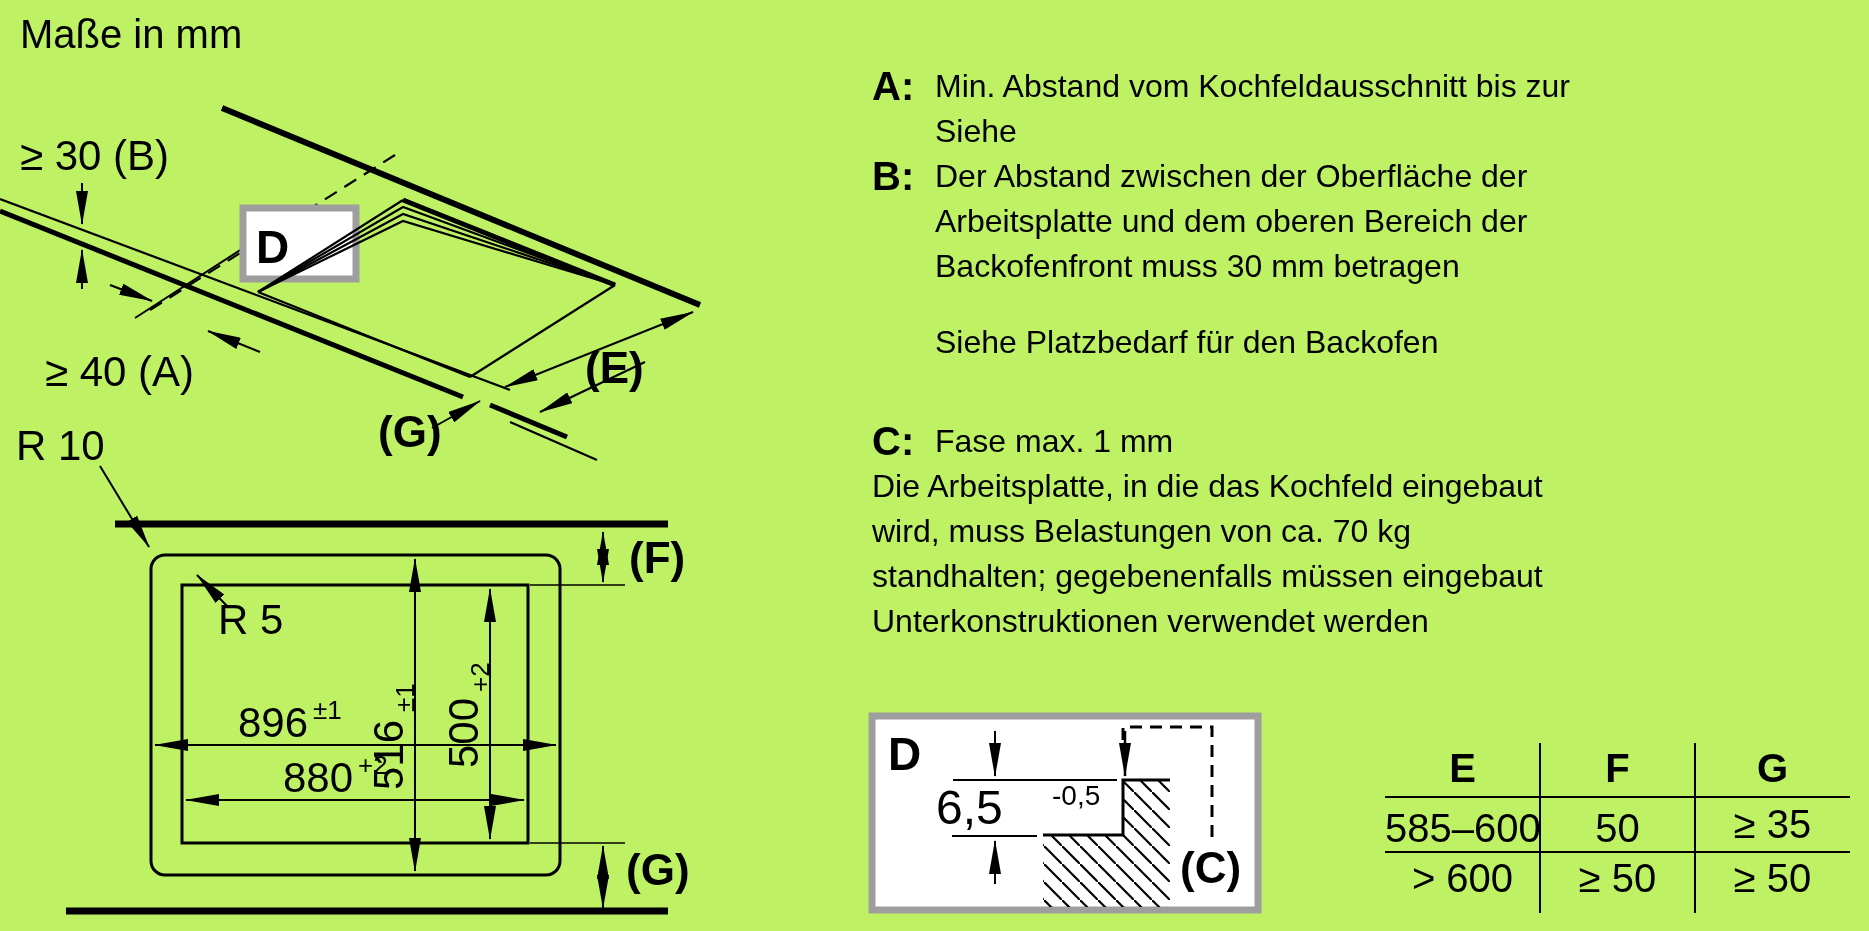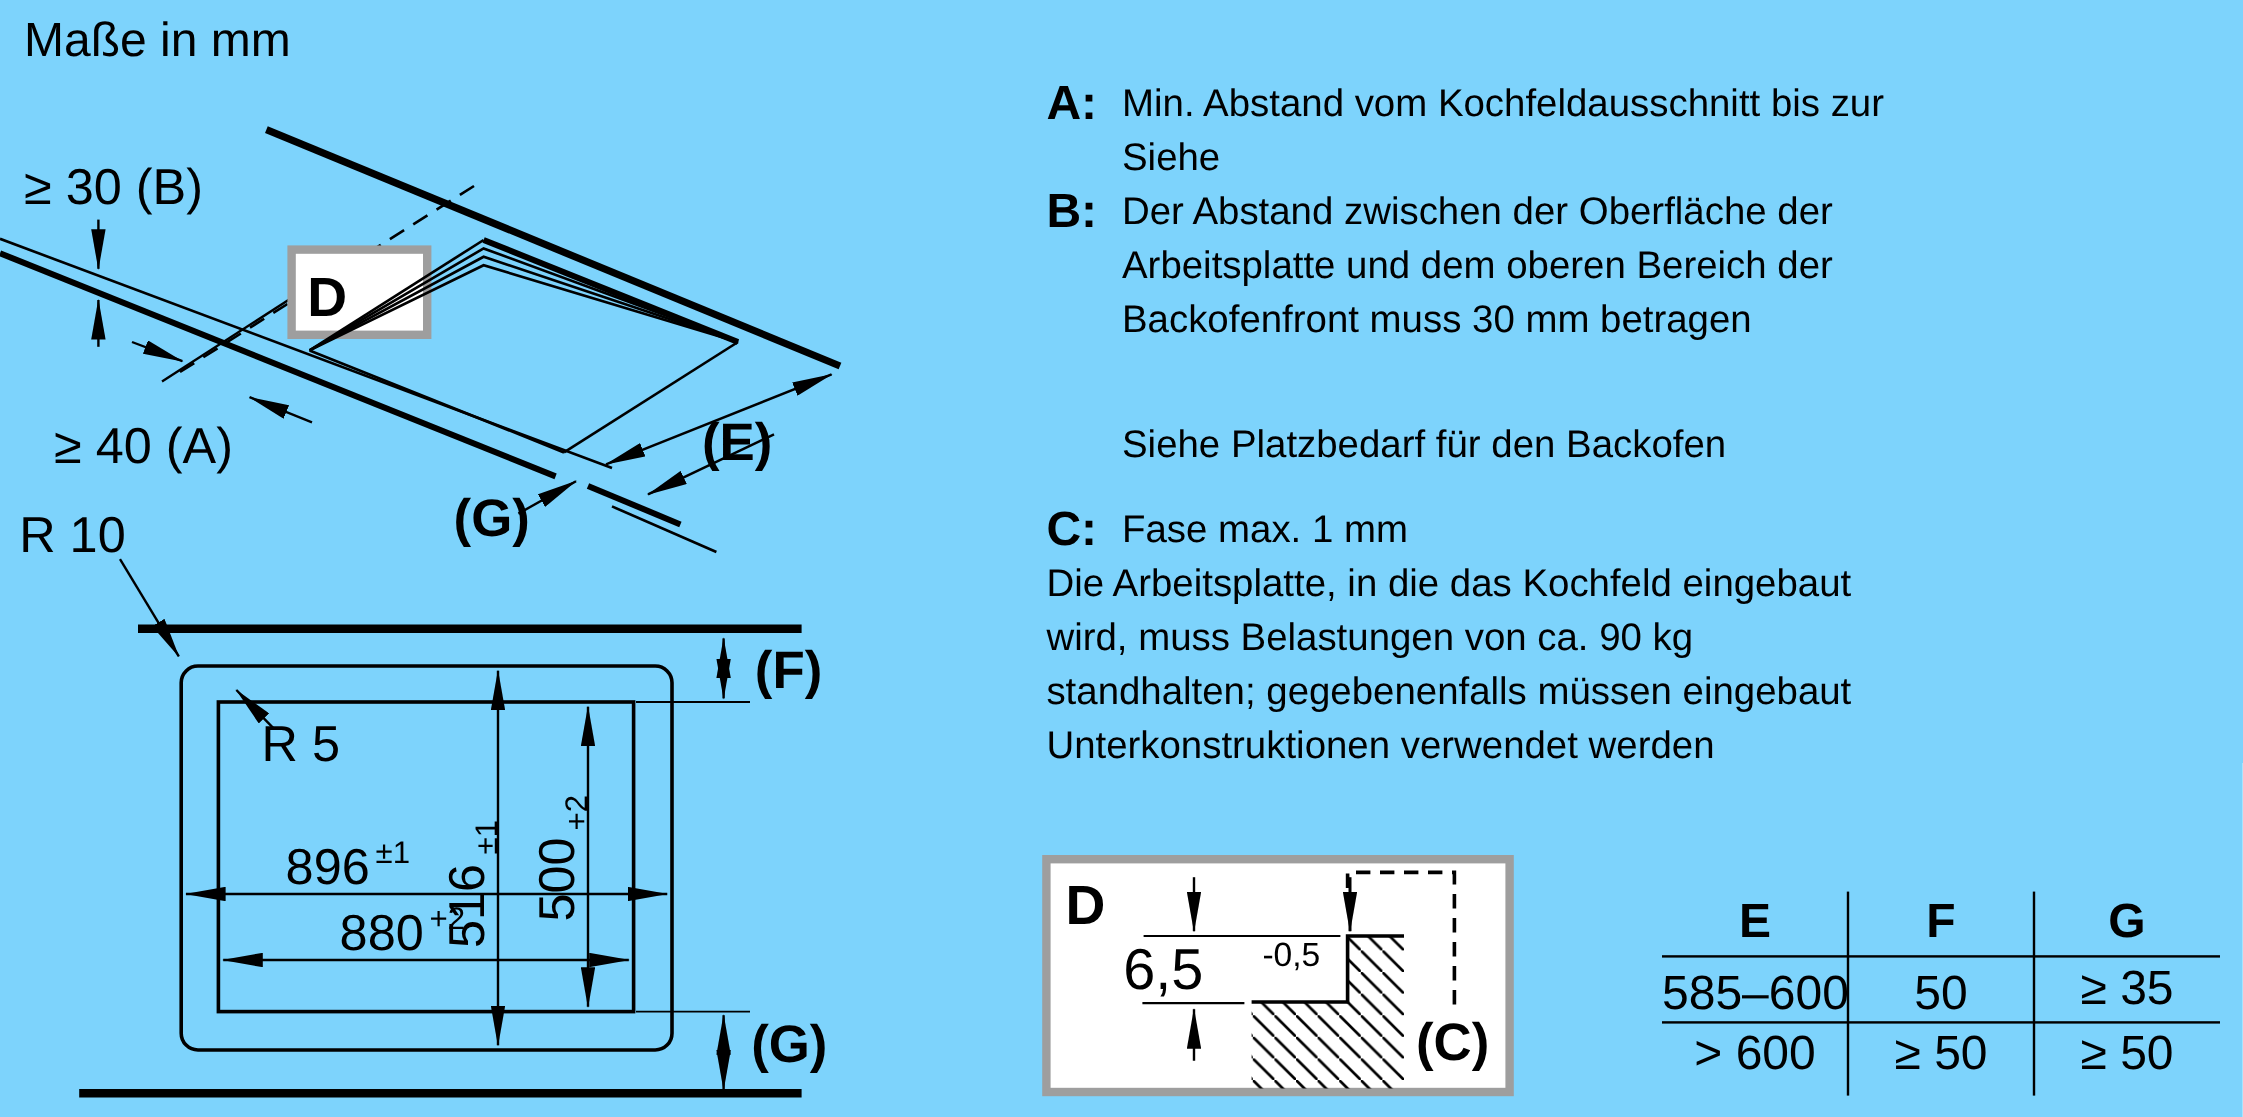--- a/index.html
+++ b/index.html
@@ -1,16 +1,16 @@
 <!DOCTYPE html>
 <html><head>
 <meta charset="utf-8">
 <style>
   html,body{margin:0;padding:0;background:#fff;}
-  #page{position:relative;width:1869px;height:931px;background:#7dd3fc;overflow:hidden;
+  #page{position:relative;width:1869px;height:931px;background:#bef264;overflow:hidden;
         font-family:"Liberation Sans", sans-serif;color:#000;}
   #drawing{position:absolute;left:0;top:0;width:1869px;height:931px;}
   svg text{font-family:"Liberation Sans", sans-serif;fill:#000;}
   .t-title{position:absolute;left:20px;top:12px;font-size:40px;color:#000;}
   .leg-line{position:absolute;font-size:32px;line-height:45px;white-space:nowrap;}
   .leg-key{position:absolute;left:872px;font-size:40px;line-height:45px;font-weight:bold;}
   .leg-indent{left:935px;}
   .leg-flush{left:872px;}
   .tbl-cell{position:absolute;width:155px;font-size:40px;line-height:44px;text-align:center;white-space:nowrap;}
   .tbl-head{font-weight:bold;}
@@ -128,25 +128,25 @@
   </svg>
 
   <div>
     <div class="leg-key" style="top:64px">A:</div>
     <div class="leg-line leg-indent" style="top:64px">Min. Abstand vom Kochfeldausschnitt bis zur</div>
     <div class="leg-line leg-indent" style="top:109px">Siehe</div>
     <div class="leg-key" style="top:154px">B:</div>
     <div class="leg-line leg-indent" style="top:154px">Der Abstand zwischen der Oberfläche der</div>
     <div class="leg-line leg-indent" style="top:199px">Arbeitsplatte und dem oberen Bereich der</div>
     <div class="leg-line leg-indent" style="top:244px">Backofenfront muss 30 mm betragen</div>
-    <div class="leg-line leg-indent" style="top:348px">Siehe Platzbedarf für den Backofen</div>
+    <div class="leg-line leg-indent" style="top:320px">Siehe Platzbedarf für den Backofen</div>
     <div class="leg-key" style="top:419px">C:</div>
     <div class="leg-line leg-indent" style="top:419px">Fase max. 1 mm</div>
     <div class="leg-line leg-flush" style="top:464px">Die Arbeitsplatte, in die das Kochfeld eingebaut</div>
-    <div class="leg-line leg-flush" style="top:509px">wird, muss Belastungen von ca. 90 kg</div>
+    <div class="leg-line leg-flush" style="top:509px">wird, muss Belastungen von ca. 70 kg</div>
     <div class="leg-line leg-flush" style="top:554px">standhalten; gegebenenfalls müssen eingebaut</div>
     <div class="leg-line leg-flush" style="top:599px">Unterkonstruktionen verwendet werden</div>
   </div>
 
   <div>
     <div class="tbl-cell tbl-head" style="left:1385px;top:746px">E</div>
     <div class="tbl-cell tbl-head" style="left:1540px;top:746px">F</div>
     <div class="tbl-cell tbl-head" style="left:1695px;top:746px">G</div>
 
     <div class="tbl-line" style="left:1385px;top:796px;width:465px;height:2px"></div>

